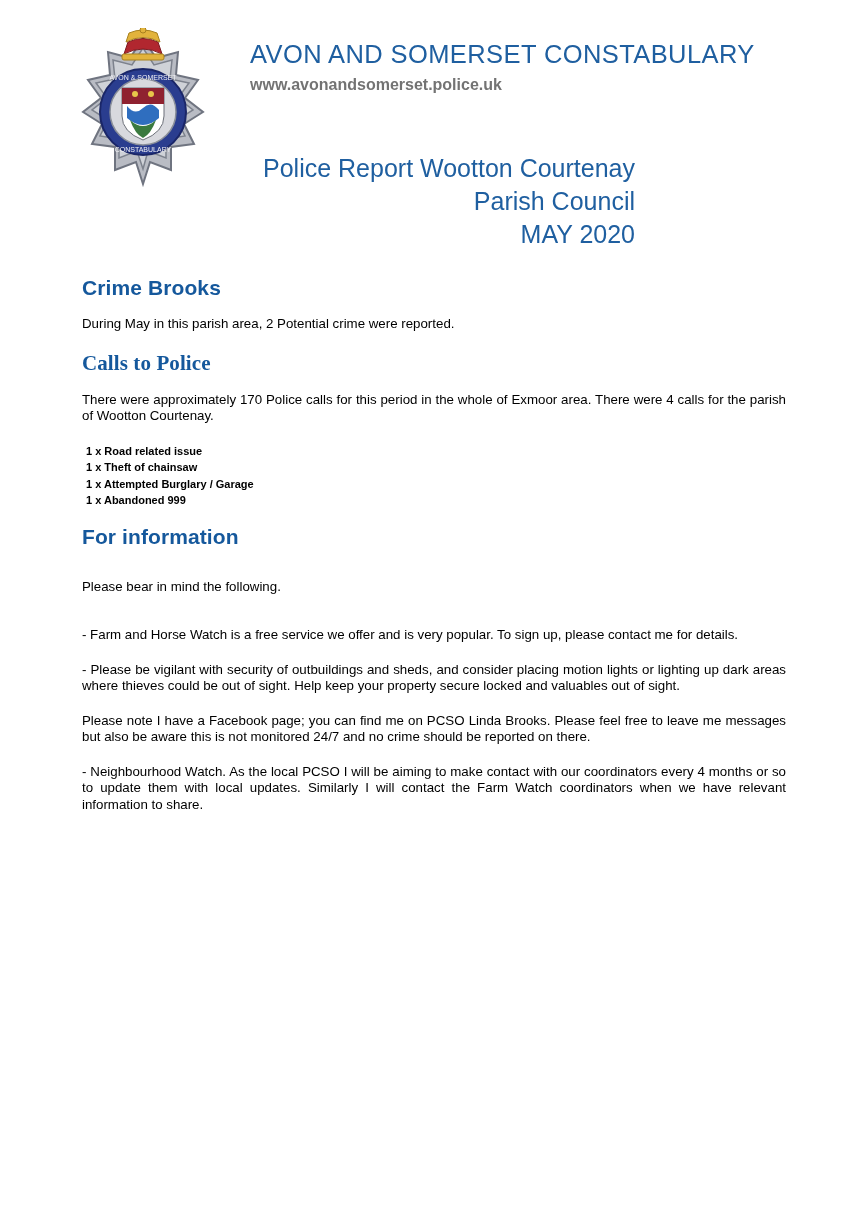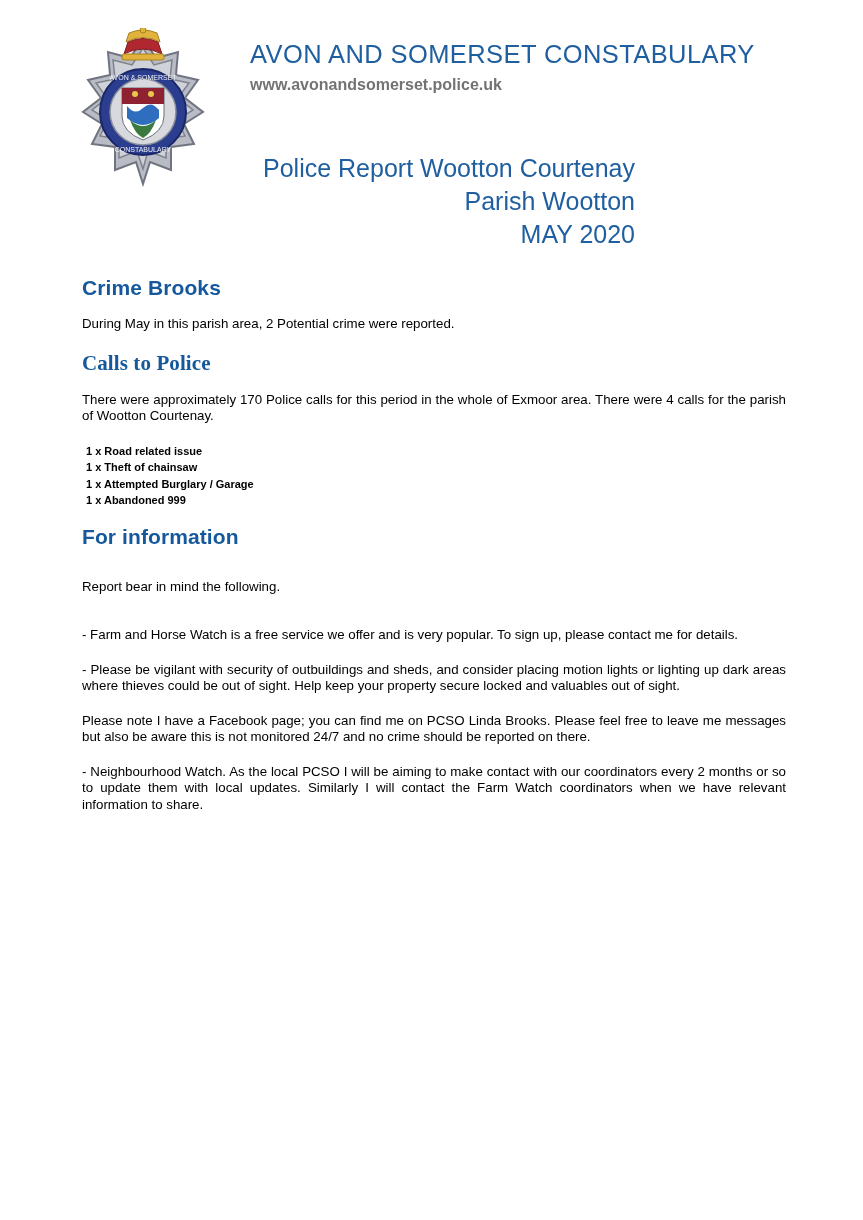--- a/index.html
+++ b/index.html
@@ -142,21 +142,21 @@
           </g>
         </g>
       </svg>
     </div>
 
     <div class="org-title">AVON AND SOMERSET CONSTABULARY</div>
     <div class="org-url">www.avonandsomerset.police.uk</div>
 
     <div class="doc-title">
       <div>Police Report Wootton Courtenay</div>
-      <div>Parish Wootton</div>
+      <div>Parish Council</div>
       <div>MAY 2020</div>
     </div>
   </div>
 
   <div class="content">
 
     <section>
       <h2 class="section-heading sec-crime">Crime Brooks</h2>
       <p class="para left">During May in this parish area, 2 Potential crime were reported.</p>
     </section>
@@ -168,22 +168,22 @@
         <li>1 x Road related issue</li>
         <li>1 x Theft of chainsaw</li>
         <li>1 x Attempted Burglary / Garage</li>
         <li>1 x Abandoned 999</li>
       </ul>
     </section>
 
     <section>
       <h2 class="section-heading sec-info">For information</h2>
       <div class="spacer-sm"></div>
-      <p class="para left">Report bear in mind the following.</p>
+      <p class="para left">Please bear in mind the following.</p>
       <div class="spacer-sm"></div>
       <p class="para">- Farm and Horse Watch is a free service we offer and is very popular.  To sign up, please contact me for details.</p>
       <p class="para">- Please be vigilant with security of outbuildings and sheds, and consider placing motion lights or lighting up dark areas where thieves could be out of sight.  Help keep your property secure locked and valuables out of sight.</p>
       <p class="para"> Please note I have a Facebook page; you can find me on PCSO Linda Brooks.  Please feel free to leave me messages but also be aware this is not monitored 24/7 and no crime should be reported on there.</p>
-      <p class="para">- Neighbourhood Watch.  As the local PCSO I will be aiming to make contact with our coordinators every 2 months or so to update them with local updates. Similarly I will contact the Farm Watch coordinators when we have relevant information to share.</p>
+      <p class="para">- Neighbourhood Watch.  As the local PCSO I will be aiming to make contact with our coordinators every 4 months or so to update them with local updates. Similarly I will contact the Farm Watch coordinators when we have relevant information to share.</p>
     </section>
 
   </div>
 </div>
 
 </body></html>

